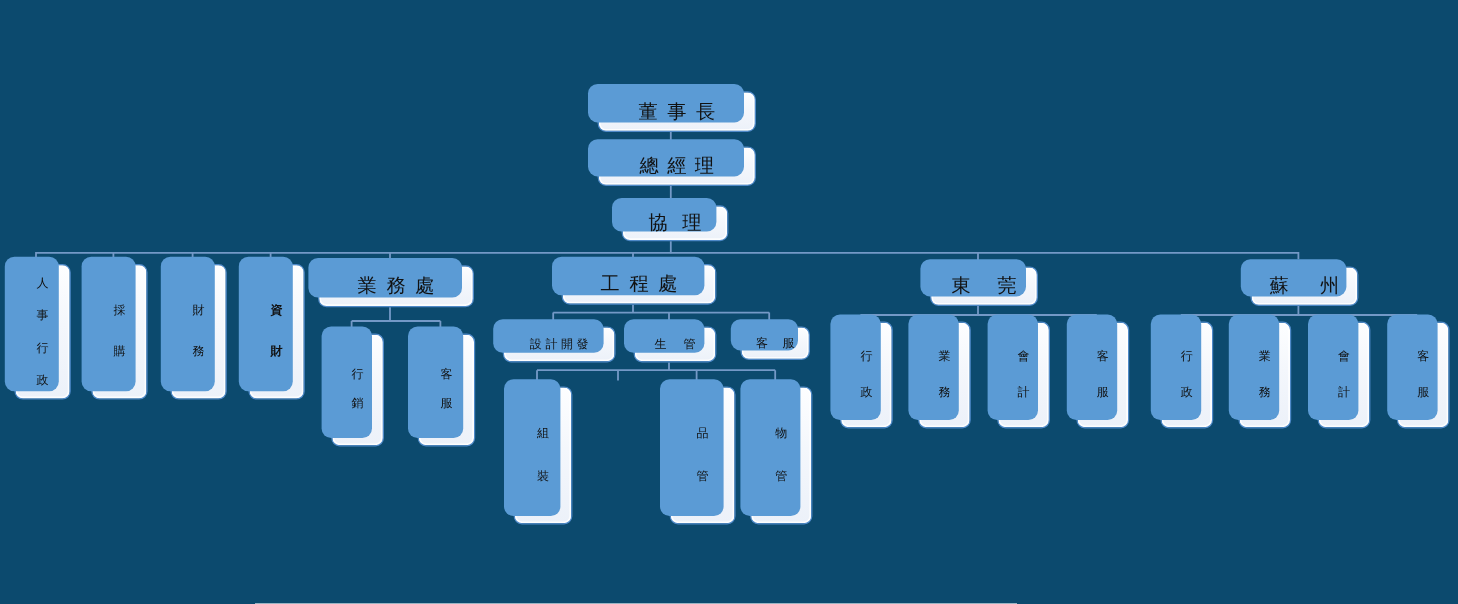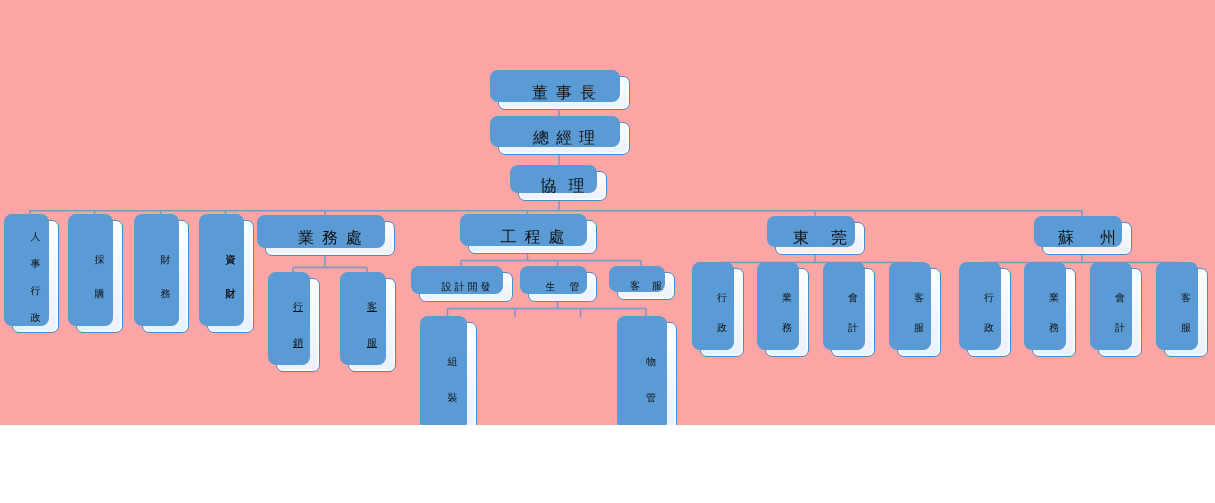--- a/index.html
+++ b/index.html
@@ -5,22 +5,22 @@
   :root{
     --accent-blue:#5b9bd5;
     --box-border:#4e89c8;
     --connector:#7499c7;
     --box-fill-top:#fdfeff;
     --box-fill-bottom:#ecf1f9;
   }
   html,body{margin:0;padding:0;background:#ffffff;}
   .stage{
     position:relative;
-    width:1215px;height:425px;
-    background:#fca5a5;
+    width:1215px;height:503px;
+    background:#0c4a6e;
     font-family:"Liberation Serif","DejaVu Serif",serif;
     color:#111;
     overflow:hidden;
   }
   .wires{position:absolute;left:0;top:0;z-index:0;}
   .node{
     position:absolute;
     z-index:1;
     display:flex;align-items:center;justify-content:center;
     background:linear-gradient(180deg,var(--box-fill-top) 0%,#f4f7fc 45%,var(--box-fill-bottom) 100%);
@@ -51,21 +51,21 @@
   
   .v .label{
     display:block;width:1.08em;
     white-space:normal;word-break:break-all;
     text-align:center;
   }
   .lh27 .label{line-height:27px;}
   .lh30 .label{line-height:30px;}
   .lh34 .label{line-height:34px;}
   .lh36 .label{line-height:36px;}
-  .lh38 .label{line-height:36px;text-decoration:underline;}
+  .lh38 .label{line-height:24px;}
 </style>
 </head>
 <body>
 
 <div class="stage">
 
   <svg class="wires" width="1215" height="503" viewBox="0 0 1215 503">
     <g fill="none" stroke="#7499c7" stroke-width="1.5">
 
       <path d="M559 110 V122 M559 155 V171 M559 201 V211"></path>
@@ -127,20 +127,23 @@
   <div class="node ls14" style="left:528px;top:272px;width:69px;height:30px;">
     <span class="label">生管</span>
   </div>
   <div class="node ls12" style="left:617px;top:272px;width:58px;height:28px;">
     <span class="label">客服</span>
   </div>
 
   <div class="node v lh36" style="left:428px;top:322px;width:49px;height:115px;">
     <span class="label">組裝</span>
   </div>
+  <div class="node v lh36" style="left:558px;top:322px;width:55px;height:115px;">
+    <span class="label">品管</span>
+  </div>
   <div class="node v lh36" style="left:625px;top:322px;width:52px;height:115px;">
     <span class="label">物管</span>
   </div>
 
   <div class="node h16 ls22" style="left:775px;top:222px;width:90px;height:33px;">
     <span class="label">東莞</span>
   </div>
   <div class="node v lh30" style="left:700px;top:268px;width:44px;height:89px;">
     <span class="label">行政</span>
   </div>

